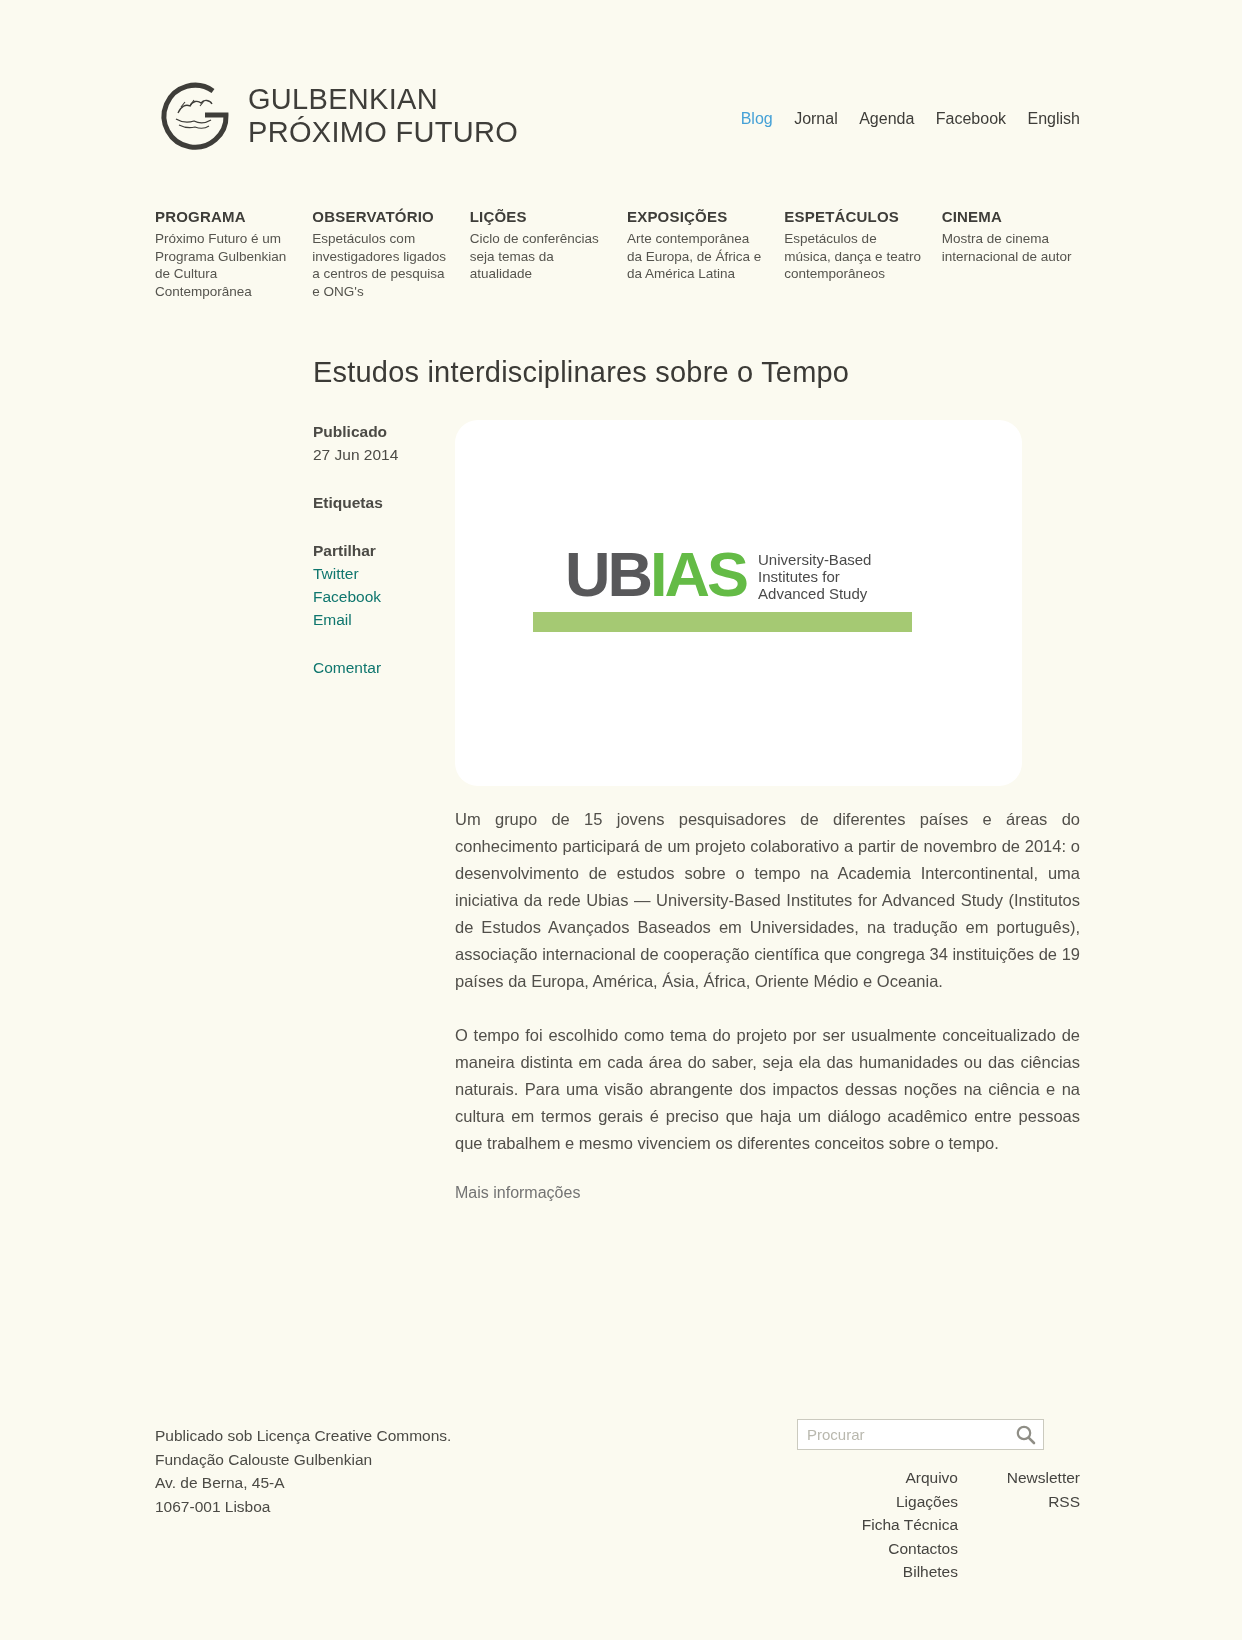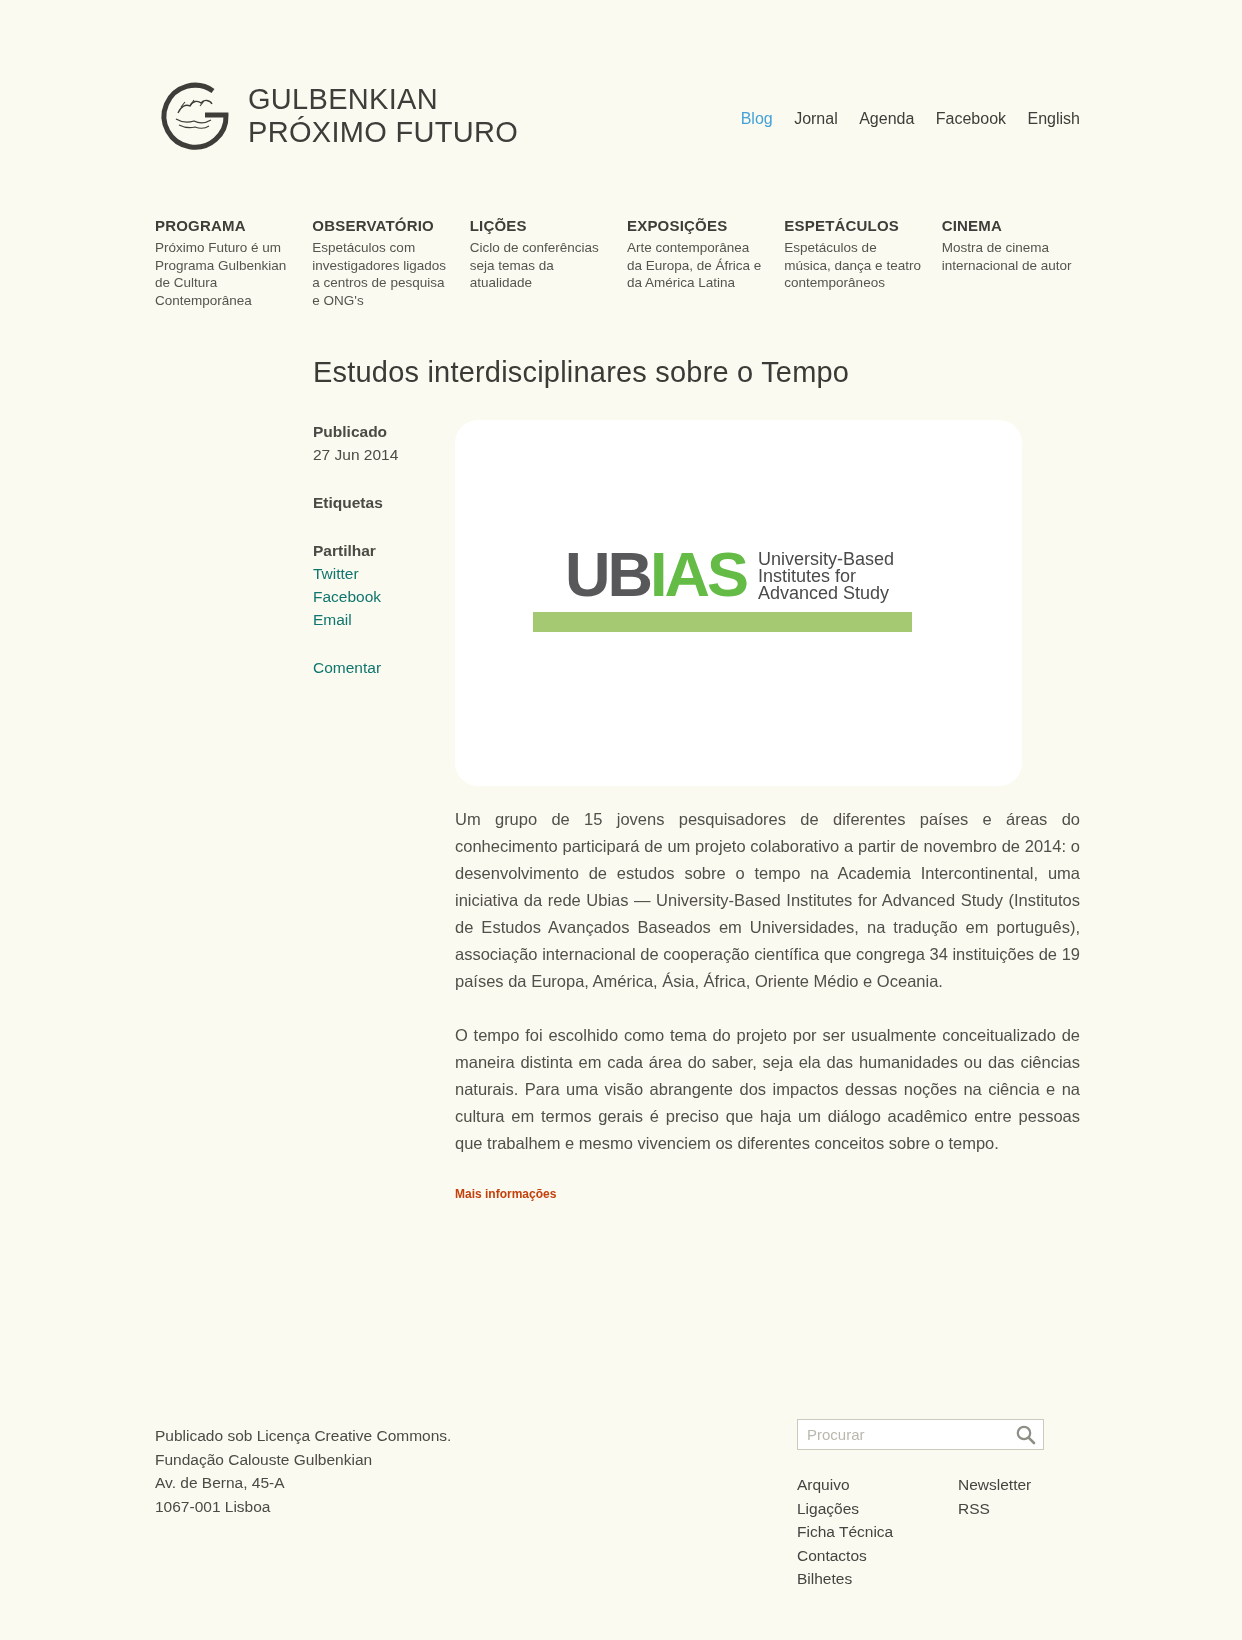--- a/index.html
+++ b/index.html
@@ -10,54 +10,54 @@
 
   
   .logo { position:absolute; left:155px; top:76px; display:flex; align-items:center; cursor:pointer; }
   .logo-mark { width:80px; height:80px; display:block; }
   .logo-text { margin-left:13px; font-size:29px; line-height:33px; letter-spacing:0.3px; color:#3e3d39; font-weight:400; }
   .top-nav { position:absolute; right:162px; top:110px; font-size:16px; }
   .top-nav a { color:#3e3d39; margin-left:17px; }
   .top-nav a.active { color:#45a1d7; }
 
   
-  .cols { position:absolute; left:155px; top:208px; width:925px; display:grid; grid-template-columns:repeat(6,1fr); column-gap:19px;margin-top:9px; }
+  .cols { position:absolute; left:155px; top:208px; width:925px; display:grid; grid-template-columns:repeat(6,1fr); column-gap:19px; }
   .col h3 { font-size:15px; font-weight:700; color:#3e3d39; letter-spacing:0.2px; margin-bottom:5px; cursor:pointer; }
   .col p { font-size:13.5px; line-height:17.5px; color:#55544e; }
 
   
   .article-title { position:absolute; left:313px; top:356px; font-size:29px; font-weight:400; color:#3b3a36; letter-spacing:0.2px; }
 
   .meta { position:absolute; left:313px; top:420px; width:140px; font-size:15.5px; line-height:23px; }
   .meta .label { font-weight:700; color:#4b4a45; }
   .meta .value { color:#4b4a45; }
   .meta .group { margin-bottom:25px; }
   .meta a { display:block; color:#0f766e; }
   .meta .comment { margin-top:22px; }
 
   .article-image { position:absolute; left:455px; top:420px; width:567px; height:366px; background:#ffffff;border-radius:23px; }
   .ubias-row { position:absolute; left:110px; top:120px; display:flex; align-items:flex-end; }
   .ubias-word { font-size:63px; font-weight:700; letter-spacing:-3px; line-height:68px; }
   .ubias-word .ub { color:#58585a; }
   .ubias-word .ias { color:#64bb46; }
-  .ubias-caption { margin-left:12px; margin-bottom:6px; font-size:18px; line-height:17px; color:#4a4a4a; }
+  .ubias-caption { margin-left:12px; margin-bottom:6px; font-size:15px; line-height:17px; color:#4a4a4a; }
   .ubias-bar { position:absolute; left:78px; top:192px; width:379px; height:20px; background:#a5c973; }
 
   .body-text { position:absolute; left:455px; top:806px; width:625px; }
   .body-text p { font-size:16.5px; line-height:27px; color:#514f4a; text-align:justify; margin-bottom:27px; }
-  .more { font-size:12px; font-weight:700; color:#c2410c; display:inline-block; }
+  .more { font-size:16px; font-weight:400; color:#737373; display:inline-block; }
 
   
   .footer-addr { position:absolute; left:155px; top:1424px; font-size:15.5px; line-height:23.5px; color:#4b4a45; }
   .footer-right { position:absolute; left:797px; top:1419px; width:283px; }
   .search { position:relative; width:247px; height:31px; background:#ffffff; border:1px solid #cbcabf; }
   .search input { width:100%; height:100%; border:none; outline:none; background:transparent; padding:0 32px 0 9px; font-family:"Liberation Sans",sans-serif; font-size:15px; color:#4b4a45; }
   .search input::placeholder { color:#b9b8ae; }
   .search .mag { position:absolute; right:6px; top:4px; width:22px; height:22px; cursor:pointer; }
-  .foot-links { display:grid; grid-template-columns:161px 1fr; margin-top:23px; }
+  .foot-links { display:grid; grid-template-columns:161px 1fr; margin-top:16px;text-align:right; }
   .foot-links a { display:block; font-size:15.5px; line-height:23.5px; color:#454440; }
 </style>
 </head>
 <body>
 
 <div class="page">
 
   <div class="logo">
     <svg class="logo-mark" viewBox="0 0 80 80">
       <path d="M58 15 A31 31 0 1 0 71 39 L50 39" fill="none" stroke="#3e3d39" stroke-width="5"></path>

